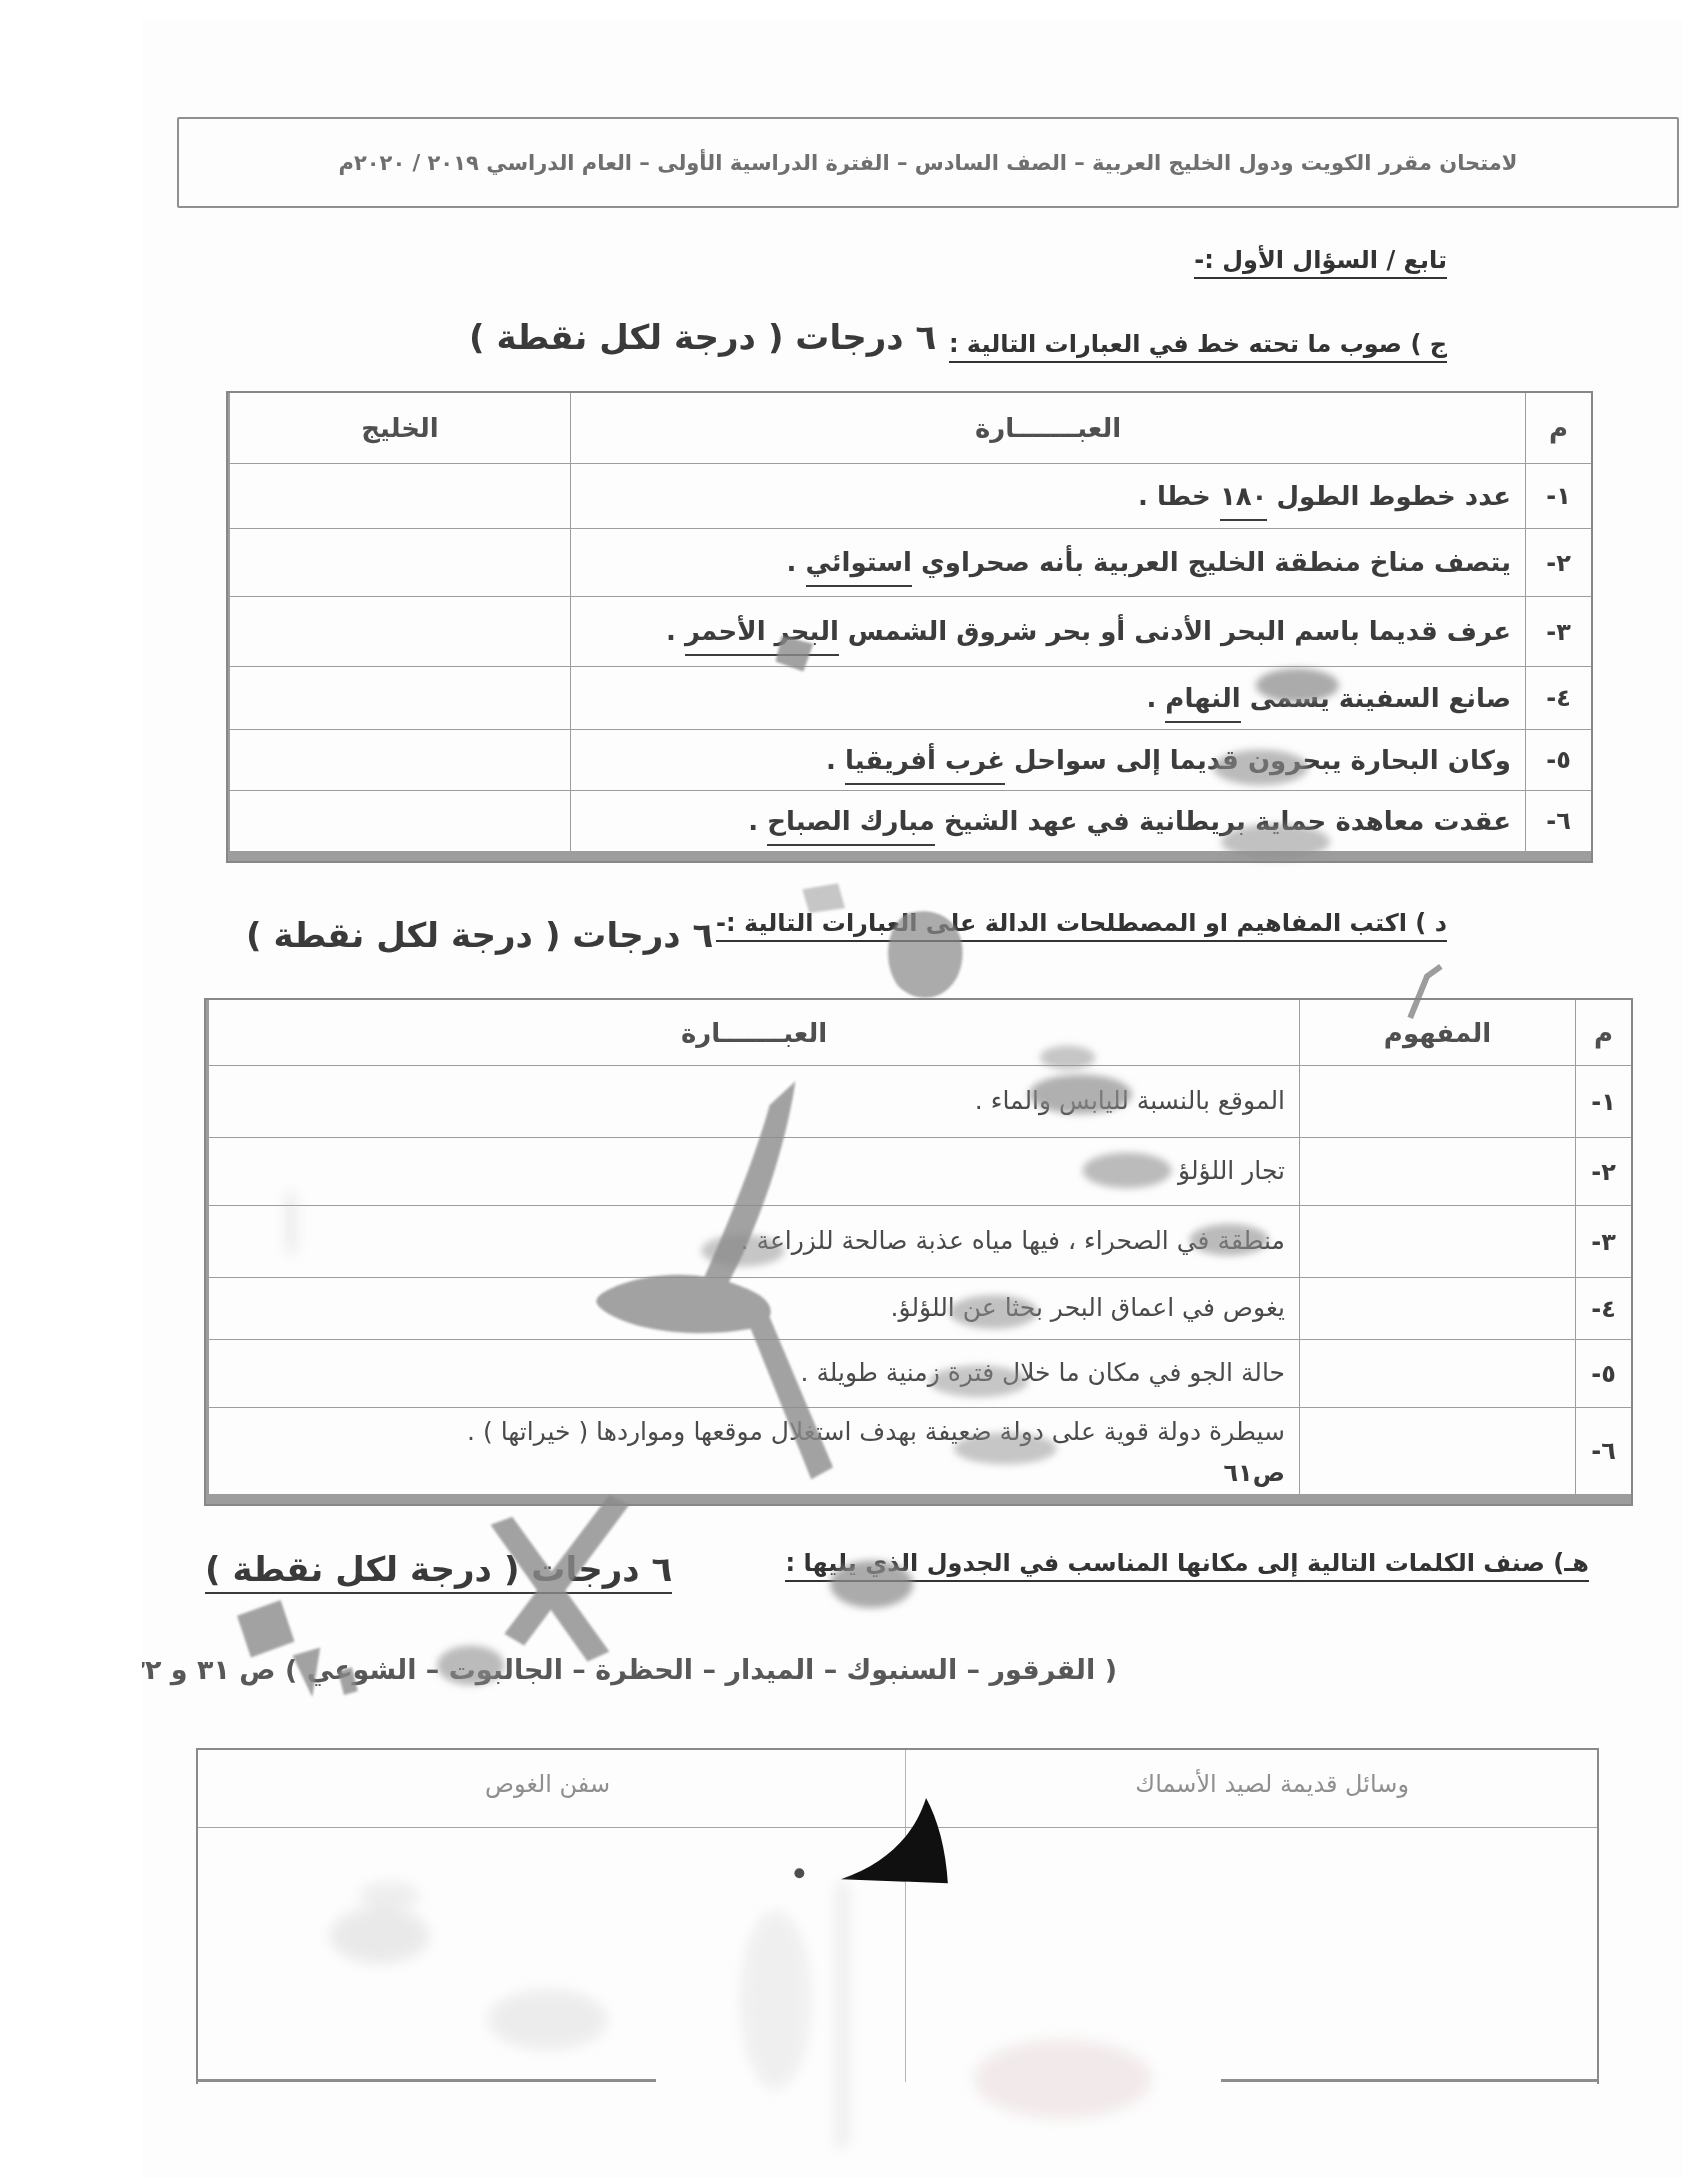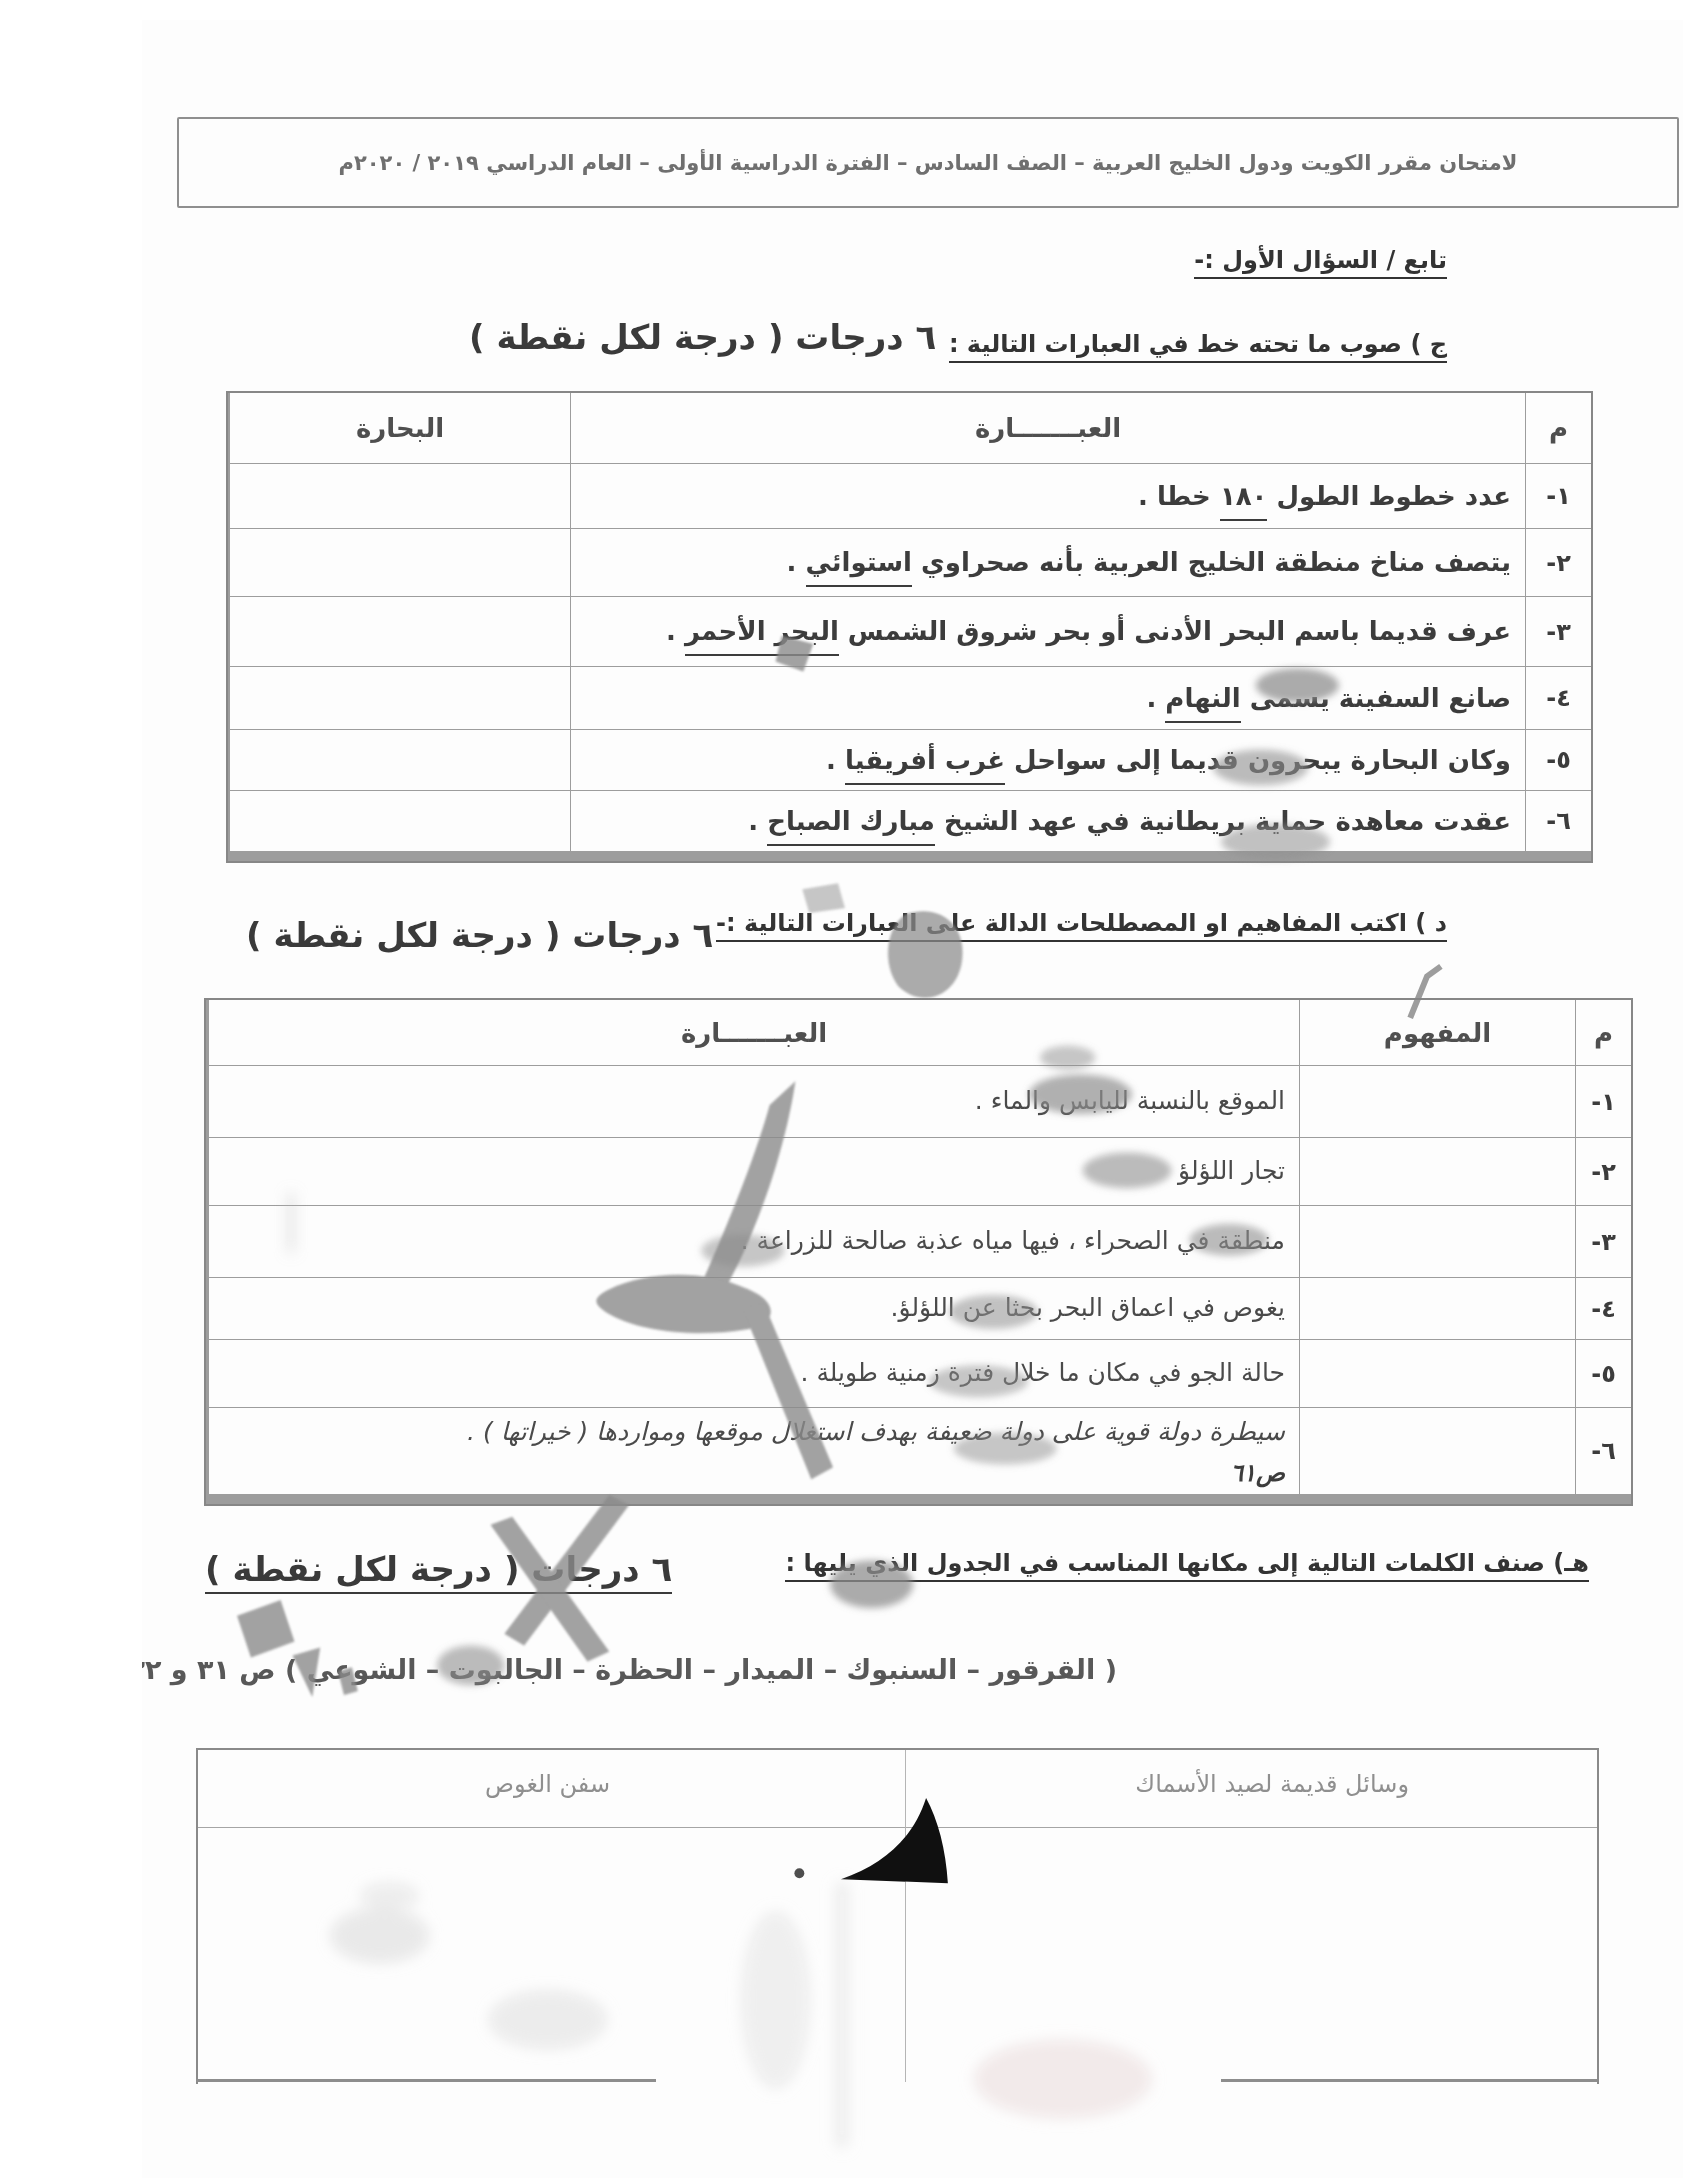--- a/index.html
+++ b/index.html
@@ -25,21 +25,21 @@
   .gridtbl>div{background:#fdfdfd;}
   .cell{display:flex;align-items:center;}
   .c-center{justify-content:center;text-align:center;}
   .c-right{justify-content:flex-start;padding:4px 14px 4px 8px;text-align:right;}
   .colhead{font-size:26px;font-weight:bold;color:#4f4f4f;}
   .num{font-size:24px;font-weight:bold;color:#3c3c3c;}
   .stmt{font-size:26px;font-weight:bold;color:#3c3c3c;line-height:1.25;}
   .stmt2{font-size:25px;font-weight:normal;color:#4a4a4a;line-height:1.3;}
   .u-word{border-bottom:2px solid currentColor;padding-bottom:8px;}
   .note{display:block;font-size:24px;font-weight:bold;color:#3c3c3c;margin-top:10px;}
-  .stack{display:block;font-style:italic;}
+  .stack{display:block;}
   
   .t1{left:84px;top:371px;width:1363px;height:468px;
       grid-template-columns:65px 954px 340px;
       grid-template-rows:70px 64px 67px 69px 62px 60px 60px;}
   .t2{left:62px;top:978px;width:1425px;height:504px;
       grid-template-columns:55px 275px 1090px;
       grid-template-rows:65px 71px 67px 71px 61px 67px 86px;}
   
   .t3{left:54px;top:1728px;width:1399px;height:334px;border:2px solid #8a8a8a;border-bottom:none;}
   .t3-head{position:absolute;left:0;top:0;width:100%;height:77px;border-bottom:1px solid #a5a5a5;}
@@ -64,21 +64,21 @@
   </div>
 
   <div class="abs" style="top:310px;right:236px;">
     <span class="h-line uline">ج ) صوب ما تحته خط في العبارات التالية :</span>
   </div>
   <div class="abs marks" style="top:297px;left:327px;">٦ درجات ( درجة لكل نقطة )</div>
 
   <div class="abs gridtbl t1">
     <div class="cell c-center colhead">م</div>
     <div class="cell c-center colhead">العبـــــــارة</div>
-    <div class="cell c-center colhead">البحارة</div>
+    <div class="cell c-center colhead">الخليج</div>
 
     <div class="cell c-center num">١-</div>
     <div class="cell c-right">
         <span class="stmt"><span>عدد خطوط الطول </span><span class="u-word">١٨٠</span><span> خطا .</span></span>
       </div>
     <div class="cell"></div>
 
     <div class="cell c-center num">٢-</div>
     <div class="cell c-right">
         <span class="stmt"><span>يتصف مناخ منطقة الخليج العربية بأنه صحراوي </span><span class="u-word">استوائي</span><span> .</span></span>

